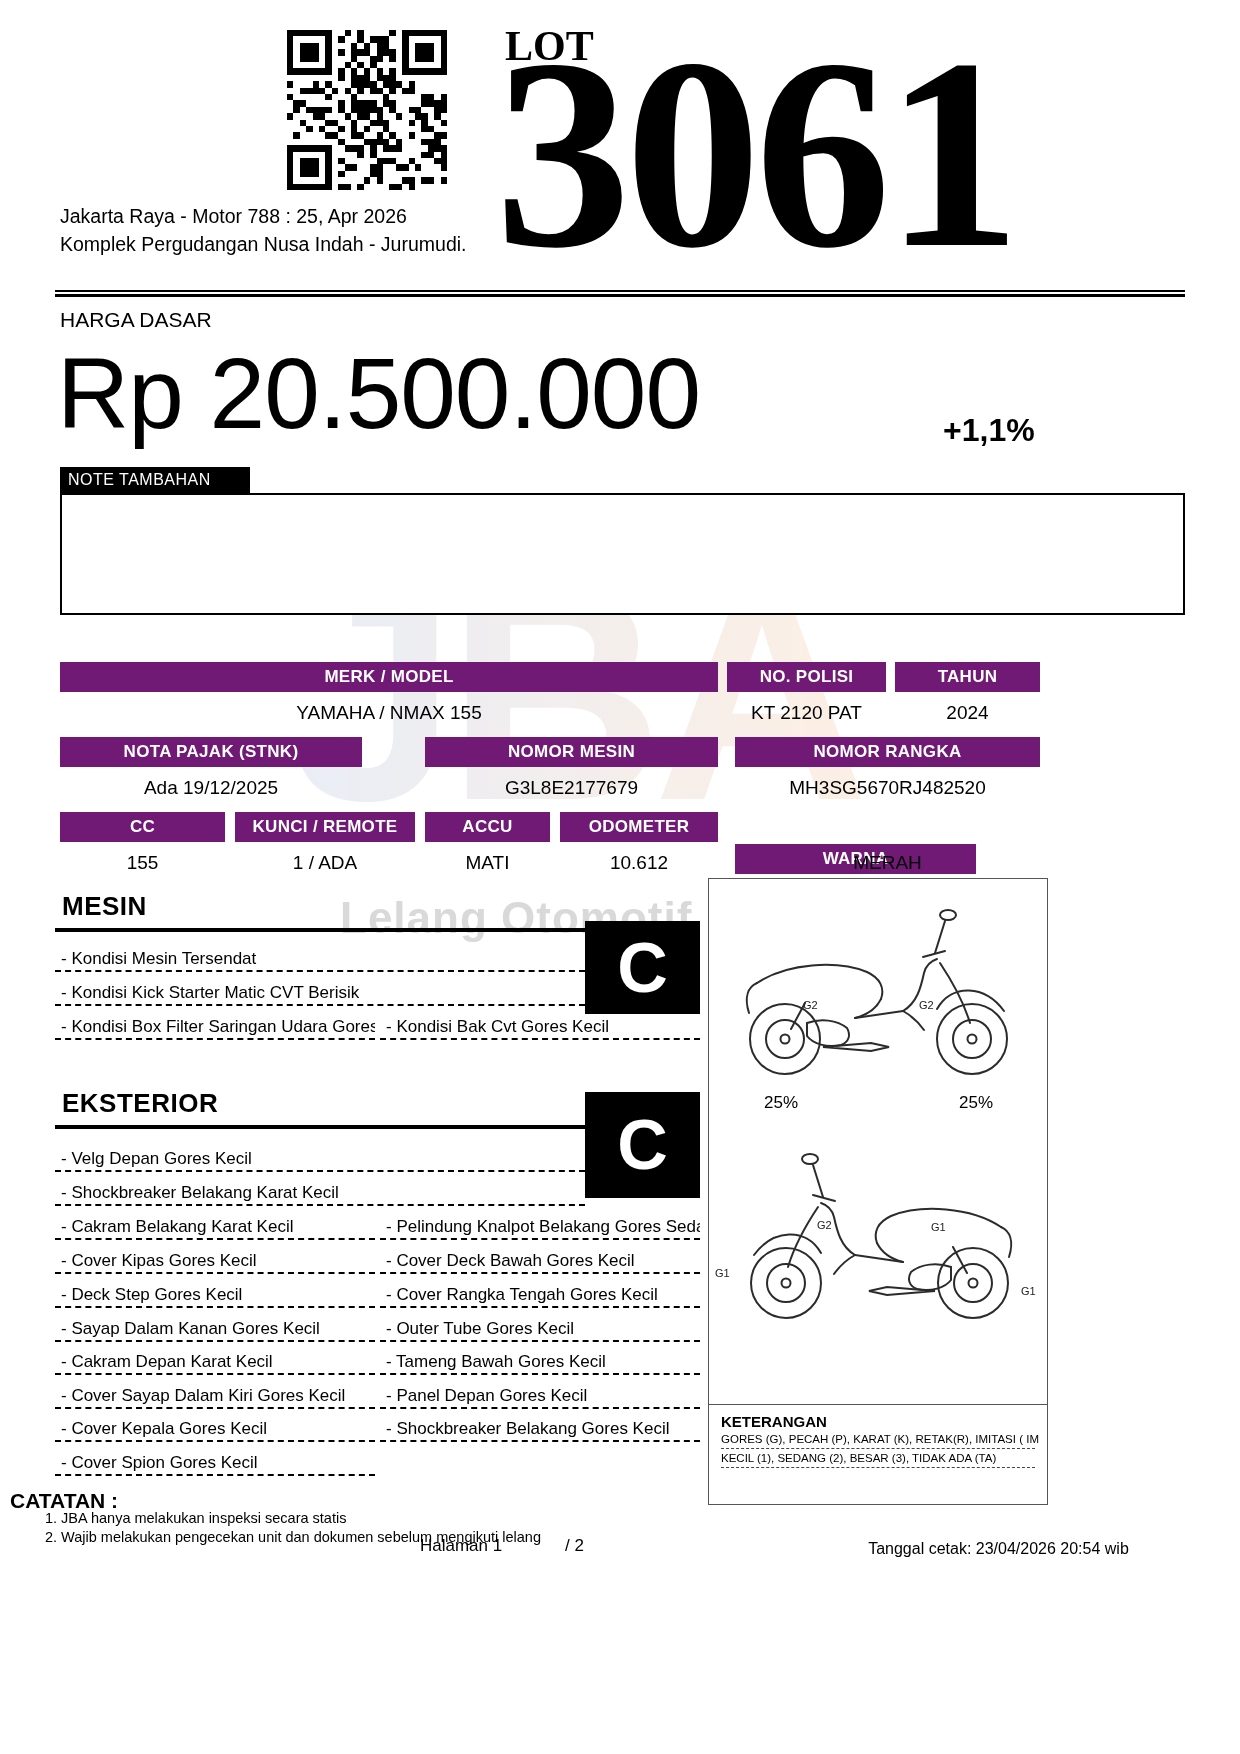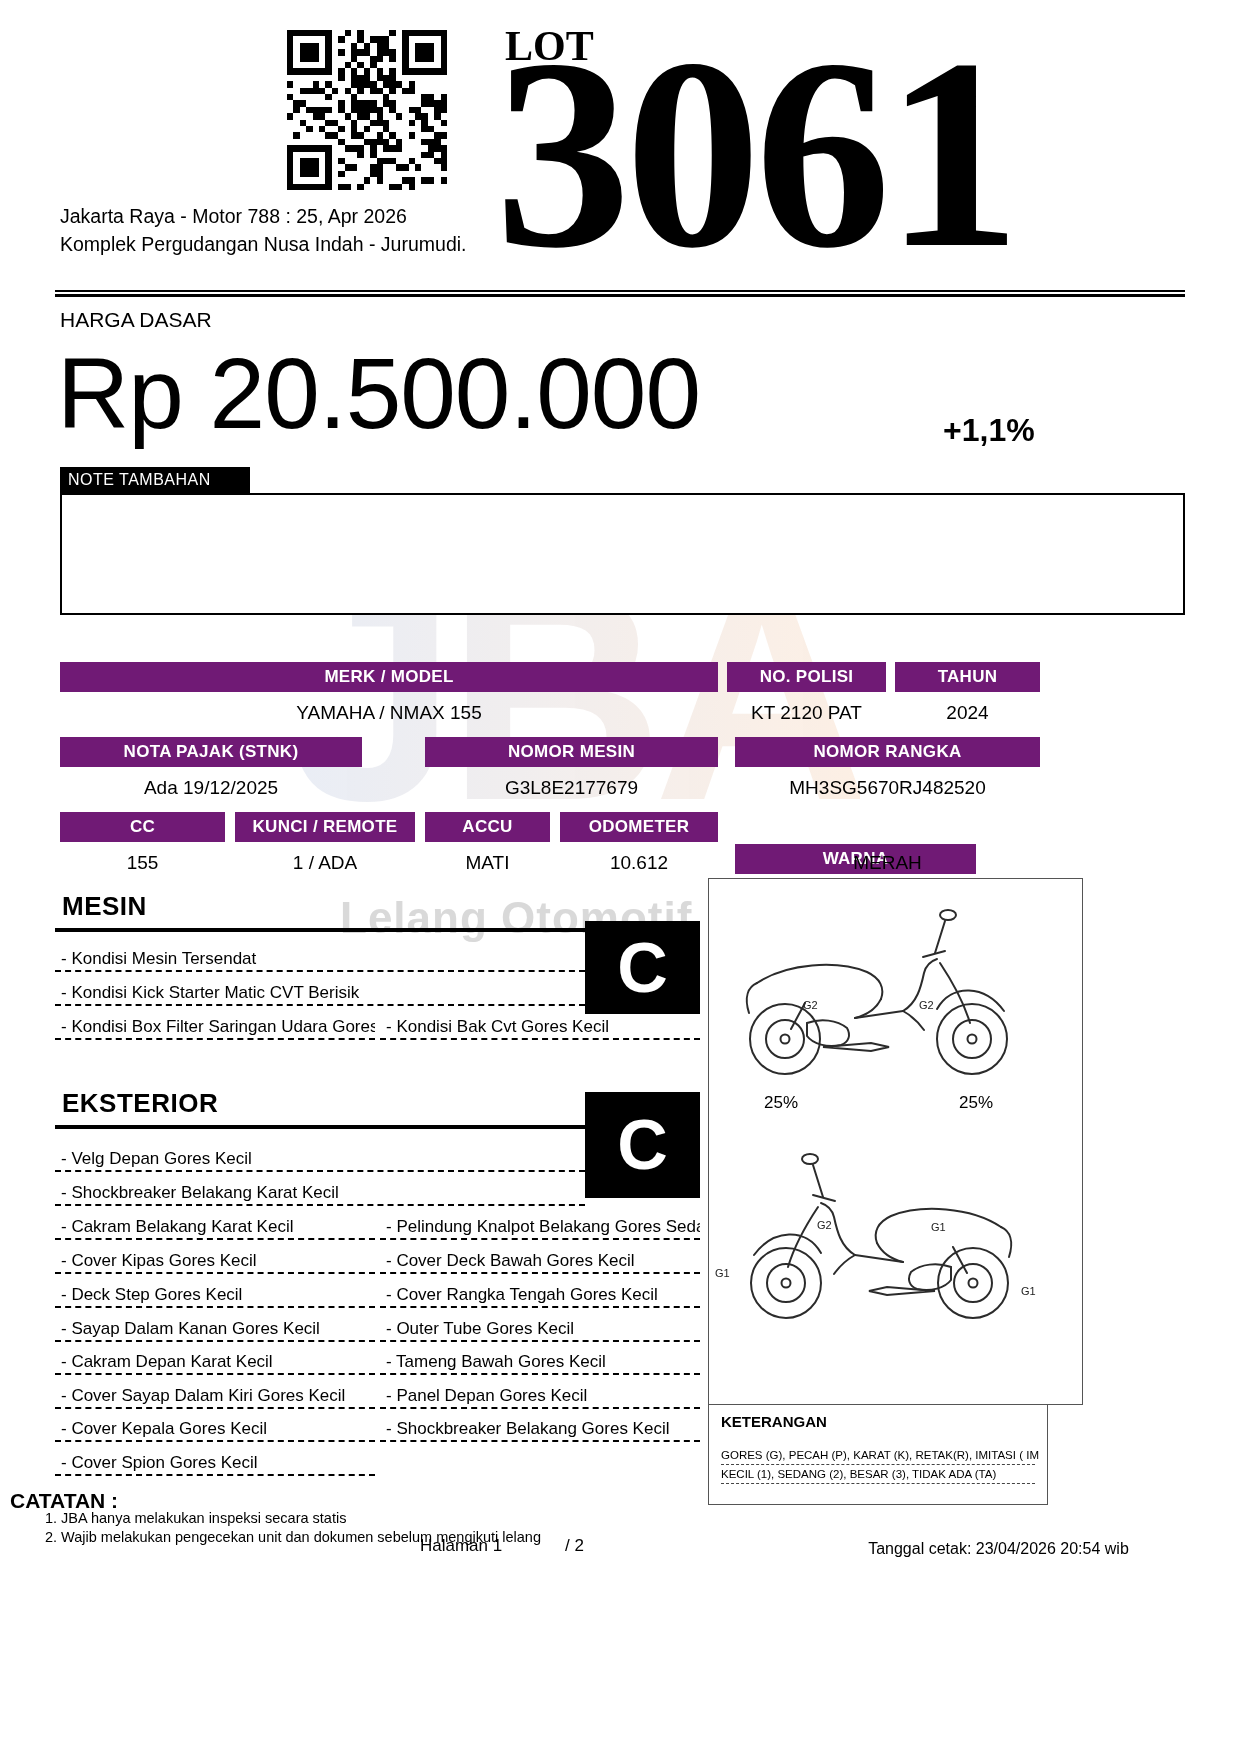--- a/index.html
+++ b/index.html
@@ -48,25 +48,25 @@
   .grade-box{position:absolute;left:585px;width:115px;background:#000;color:#fff;
              display:flex;align-items:center;justify-content:center;
              font-size:70px;font-weight:bold}
 
   .row{position:absolute;height:32px;border-bottom:2px dashed #000;font-size:17px;
        padding:9px 0 0 6px;white-space:nowrap;overflow:hidden}
   .cw{left:55px;width:530px}
   .cl{left:55px;width:320px}
   .cr{left:380px;width:320px}
 
-  .diagram-panel{position:absolute;left:708px;top:878px;width:375px;height:527px;
+  .diagram-panel{position:absolute;left:708px;top:878px;width:340px;height:527px;
                  border:1.5px solid #555;background:#fff}
   .keterangan-panel{position:absolute;left:708px;top:1404px;width:340px;height:101px;
                     border:1.5px solid #555;background:#fff;padding:8px 12px 0 12px}
-  .ket-title{font-size:15px;font-weight:bold;margin-bottom:16px}
+  .ket-title{font-size:15px;font-weight:bold;margin-bottom:0}
   .ket-line{font-size:11.5px;padding:3px 0;border-bottom:1.5px dashed #444;white-space:nowrap}
   .pct{position:absolute;font-size:17px}
   .glabel{position:absolute;font-size:11px;color:#222}
 
   .catatan-title{position:absolute;left:10px;top:1489px;font-size:21px;font-weight:bold}
   .catatan-item{position:absolute;left:45px;font-size:14.5px}
 
   .footer-page{position:absolute;left:420px;top:1536px;font-size:17px}
   .footer-of{position:absolute;left:565px;top:1536px;font-size:17px}
   .footer-printed{position:absolute;left:796px;top:1540px;width:405px;text-align:center;

